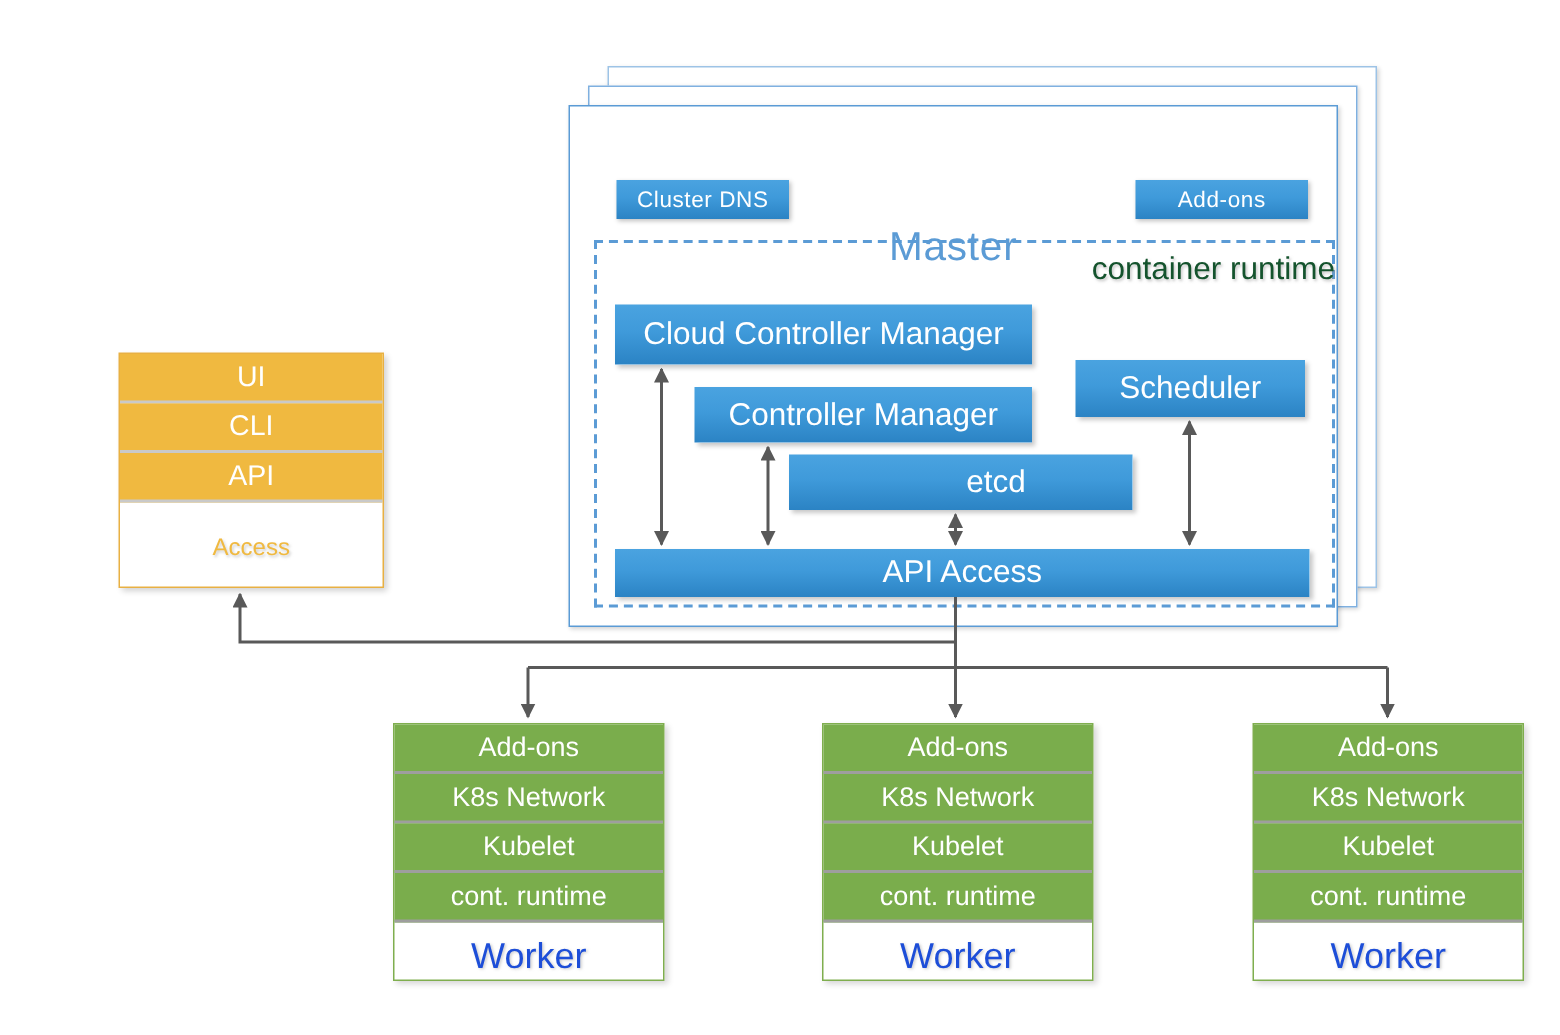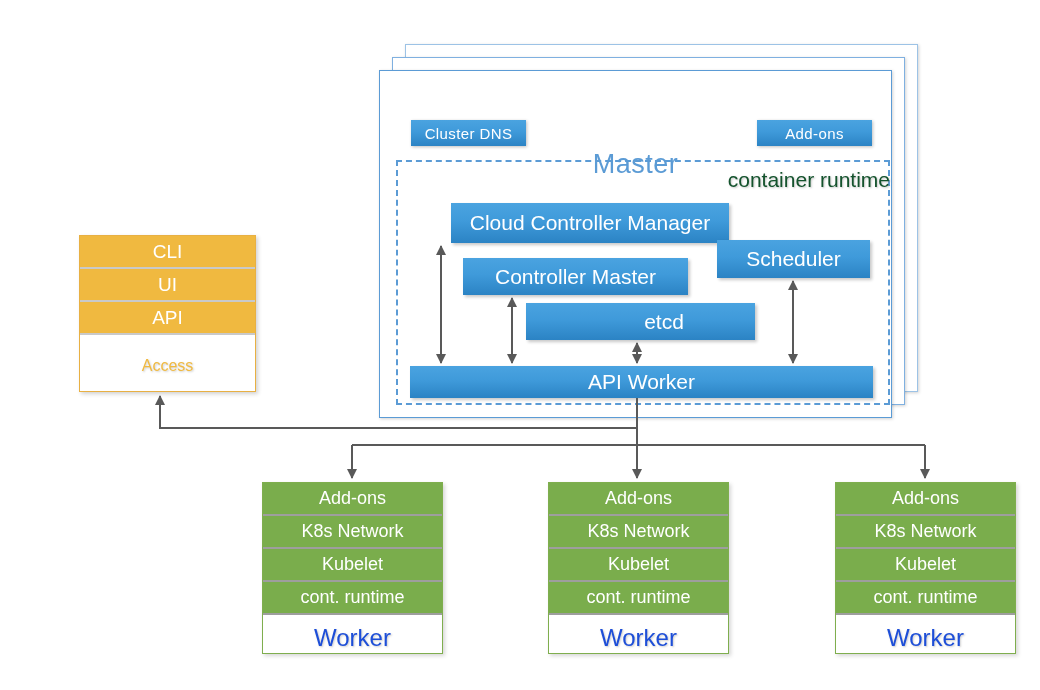--- a/index.html
+++ b/index.html
@@ -138,33 +138,33 @@
     <div class="master-title">Master</div>
   </div>
 
   <div class="abs bluebox small" style="left:411px; top:120px; width:115px; height:26px;">Cluster DNS</div>
 
   <div class="abs bluebox small" style="left:757px; top:120px; width:115px; height:26px;">Add-ons</div>
 
   <div class="abs dashed-box" style="left:396px; top:160px; width:494px; height:245px;"></div>
   <div class="dashed-title">container runtime</div>
 
-  <div class="abs bluebox" style="left:410px; top:203px; width:278px; height:40px;margin-left:41px;">Cloud Controller Manager</div>
-
-  <div class="abs bluebox" style="left:463px; top:258px; width:225px; height:37px;">Controller Master</div>
+  <div class="abs bluebox" style="left:410px; top:203px; width:278px; height:40px;">Cloud Controller Manager</div>
+
+  <div class="abs bluebox" style="left:463px; top:258px; width:225px; height:37px;">Controller Manager</div>
 
   <div class="abs bluebox" style="left:717px; top:240px; width:153px; height:38px;">Scheduler</div>
 
   <div class="abs bluebox" style="left:526px; top:303px; width:229px; height:37px;padding-left:47px;">etcd</div>
 
-  <div class="abs bluebox" style="left:410px; top:366px; width:463px; height:32px;">API Worker</div>
+  <div class="abs bluebox" style="left:410px; top:366px; width:463px; height:32px;">API Access</div>
 
   <div class="abs access-panel" style="left:79px; top:235px; width:177px; height:157px;">
+    <div class="orangebar" style="height:31px;">UI</div>
     <div class="orangebar" style="height:31px;">CLI</div>
-    <div class="orangebar" style="height:31px;">UI</div>
     <div class="orangebar" style="height:31px;">API</div>
     <div class="access-label" style="height:62px;">Access</div>
   </div>
 
   <div class="abs worker-panel" style="left:262px; top:482px; width:181px; height:172px;">
     <div class="greenbar" style="height:31px;">Add-ons</div>
     <div class="greenbar" style="height:31px;">K8s Network</div>
     <div class="greenbar" style="height:31px;">Kubelet</div>
     <div class="greenbar" style="height:31px;">cont. runtime</div>
     <div class="worker-label" style="height:46px;">Worker</div>

